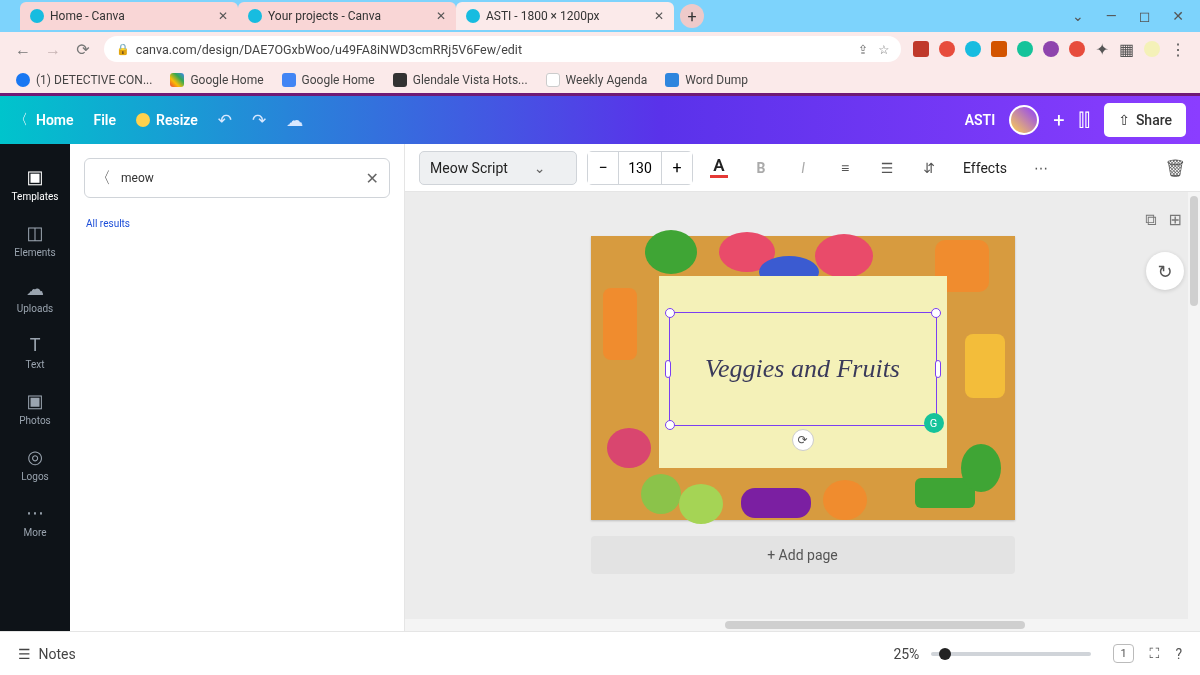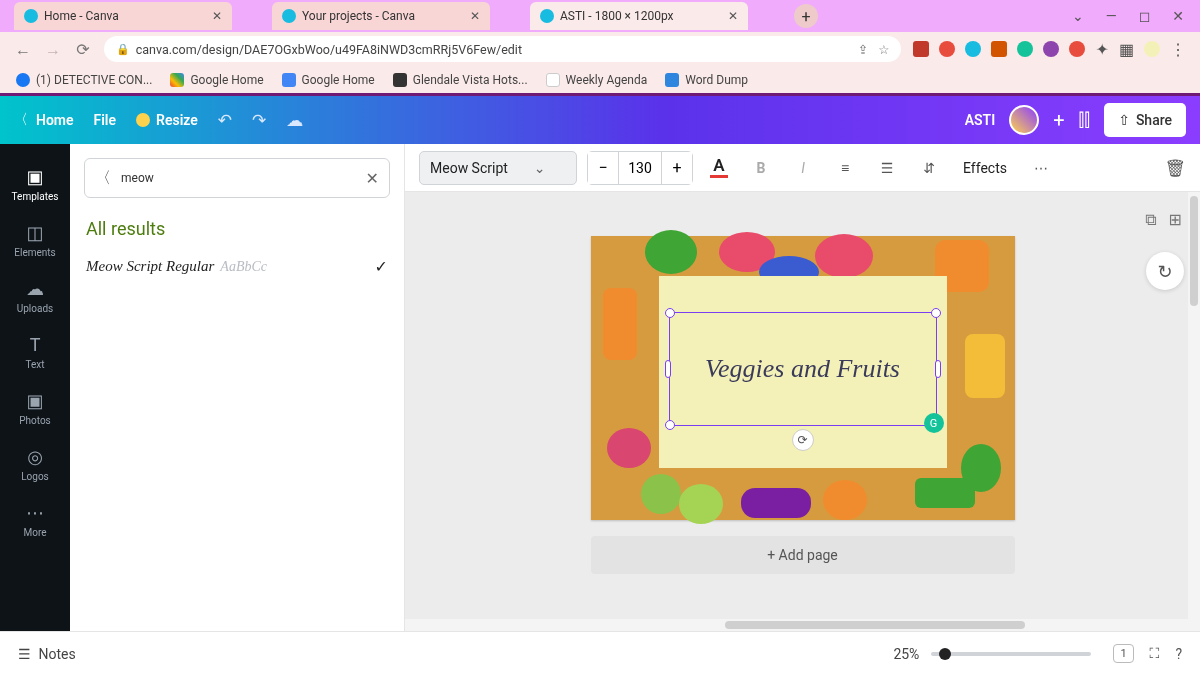--- a/index.html
+++ b/index.html
@@ -1,18 +1,18 @@
 <!DOCTYPE html>
 <html><head>
 <meta charset="utf-8">
 <style>
   * { box-sizing: border-box; margin: 0; padding: 0; font-family: -apple-system, BlinkMacSystemFont, "Segoe UI", Roboto, Arial, sans-serif; }
   body { width: 1200px; height: 675px; overflow: hidden; background: #fff; }
   
-  .tabstrip { height: 32px; background: #f0abfc; display: flex; align-items: center; padding-left: 14px; gap: 40px; }
+  .tabstrip { height: 32px; background: #7dd3fc; display: flex; align-items: center; padding-left: 20px; }
   .tab { display:flex; align-items:center; gap:6px; height:28px; padding:0 10px; border-radius:6px 6px 0 0; font-size:12px; color:#333; background:#f9d6d6; width:218px; position:relative;}
   .tab.active { background:#fbeaea; }
   .tab .favicon { width:14px; height:14px; border-radius:50%; background:#17bce0; display:inline-block;}
   .tab-close { margin-left:auto; color:#555; font-size:12px; cursor:pointer;}
   .newtab { width:24px; height:24px; border-radius:50%; background:#eecaca; color:#333; display:flex; align-items:center; justify-content:center; margin-left:6px; font-size:16px; cursor:pointer;}
   .winctrl { margin-left:auto; display:flex; gap:22px; padding-right:16px; color:#555;}
   .winctrl span {font-size:14px; cursor:pointer;}
   
   .urlbar { height:34px; background:#fbeaea; display:flex; align-items:center; gap:12px; padding:0 14px;}
   .navbtn { width:18px; color:#777; font-size:16px; text-align:center; cursor:pointer;}
@@ -39,21 +39,21 @@
   .leftrail { width:70px; background:#0e1318; color:#9aa4af; display:flex; flex-direction:column; align-items:center; padding-top:12px; font-size:10px;}
   .railitem { width:100%; display:flex; flex-direction:column; align-items:center; gap:4px; padding:10px 0; cursor:pointer;}
   .railitem.active { color:#fff;}
   .railicon { font-size:18px;}
   
   .fontpanel { width:335px; background:#fff; border-right:1px solid #e5e5e5; display:flex; flex-direction:column;}
   .searchwrap { padding:14px;}
   .searchbox { height:40px; border:1px solid #d0d4d9; border-radius:6px; display:flex; align-items:center; padding:0 10px; gap:10px;}
   .searchbox input { border:none; outline:none; flex:1; font-size:12px; color:#333; background:transparent;}
   .clearx { color:#666; font-size:16px; cursor:pointer;}
-  .reslabel { padding:6px 16px; font-size:18px; color:#4d7c0f;}
+  .reslabel { padding:6px 16px; font-size:10px; color:#1d4ed8;}
   .fontrow { display:flex; align-items:center; padding:12px 16px; cursor:pointer;}
   .fontname { font-family: cursive; font-style:italic; font-size:15px; color:#222;}
   .fontsample { font-family: cursive; font-style:italic; font-size:14px; color:#b8bcc2; margin-left:6px;}
   .check { margin-left:auto; color:#222; font-size:16px;}
   
   .canvasarea { flex:1; background:#ececec; display:flex; flex-direction:column; position:relative;}
   .toolbar { height:48px; background:#fff; border-bottom:1px solid #e5e5e5; display:flex; align-items:center; gap:10px; padding:9px 14px; font-size:14px; color:#222;}
   .fontpick { height:34px; border:1px solid #d0d4d9; background:#eef0f2; border-radius:5px; display:flex; align-items:center; padding:0 10px; gap:26px; cursor:pointer; min-width:158px;}
   .sizegrp { display:flex; align-items:center; border:1px solid #d0d4d9; border-radius:5px; height:34px;}
   .sizegrp button { width:30px; height:100%; border:none; background:#fff; font-size:16px; cursor:pointer;}
@@ -236,25 +236,20 @@
 
   <div class="fontpanel">
     <div class="searchwrap">
       <div class="searchbox">
         <span style="color:#555">〈</span>
         <input value="meow" style="">
         <span class="clearx">✕</span>
       </div>
     </div>
     <div class="reslabel">All results</div>
-    <div class="fontrow">
-      <span class="fontname">Meow Script Regular</span>
-      <span class="fontsample">AaBbCc</span>
-      <span class="check">✓</span>
-    </div>
   </div>
 
   <div class="canvasarea">
 
     <div class="toolbar">
       <div class="fontpick">
         <span>Meow Script</span>
         <span style="color:#666">⌄</span>
       </div>
       <div class="sizegrp">

